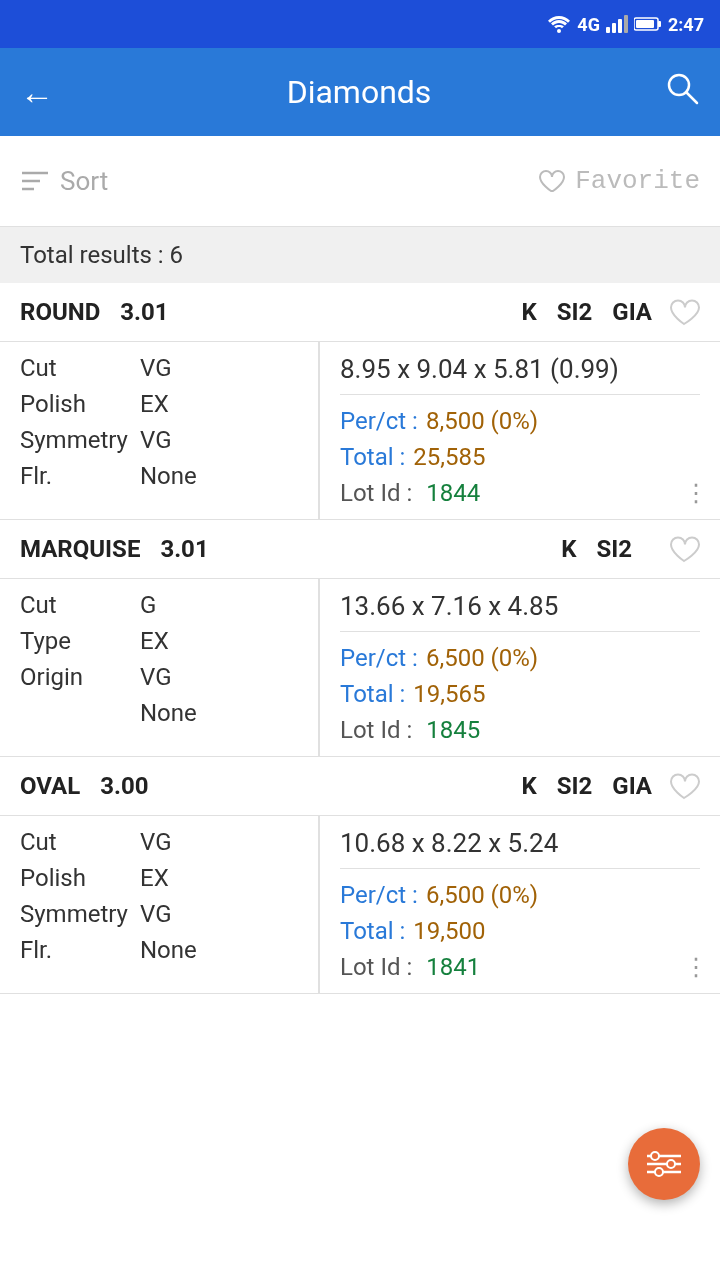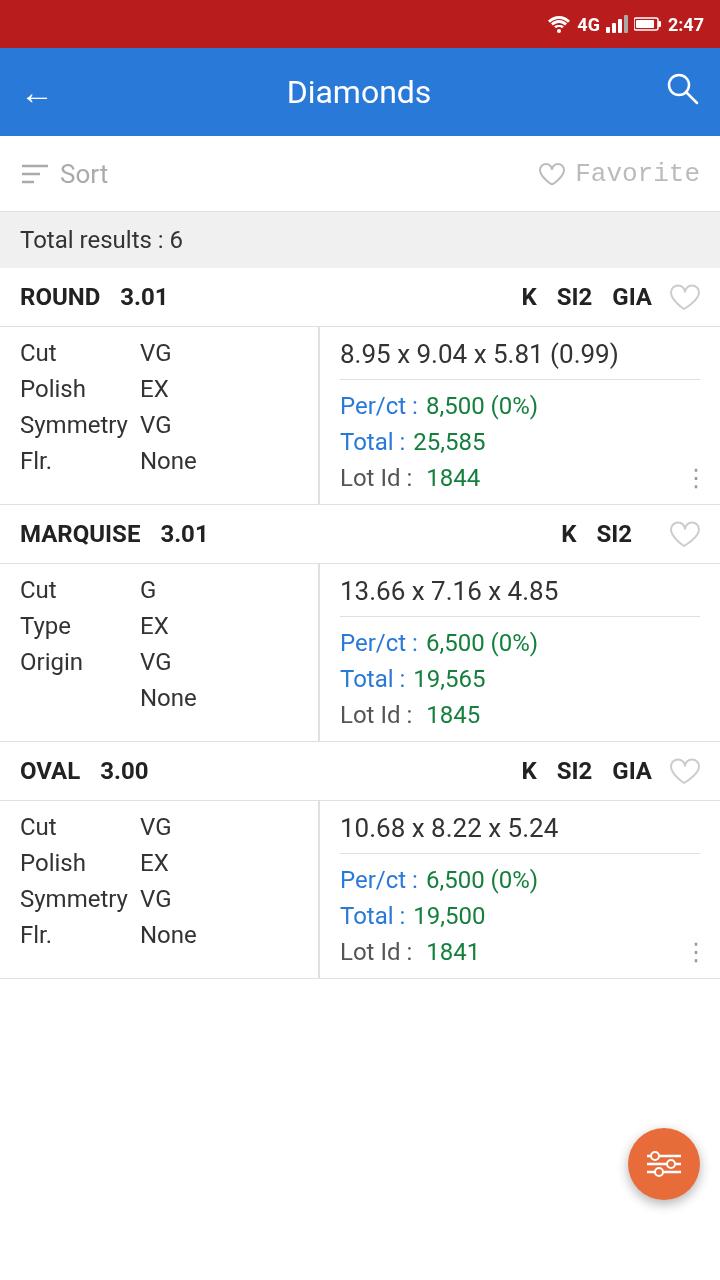--- a/index.html
+++ b/index.html
@@ -1,21 +1,21 @@
 <!DOCTYPE html>
 <html><head>
   <meta charset="utf-8">
   <meta name="viewport" content="width=720px">
   <style>
     * { box-sizing: border-box; margin: 0; padding: 0; }
     body { font-family: 'Roboto', Arial, sans-serif; background: #fff; width: 720px; overflow-x: hidden; }
 
     
     .status-bar {
-      background: #b91c1c;
+      background: #1d4ed8;
       height: 48px;
       display: flex;
       align-items: center;
       justify-content: flex-end;
       padding: 0 16px;
       gap: 8px;
     }
     .status-icons { display: flex; align-items: center; gap: 6px; }
     .status-time { color: #fff; font-size: 18px; font-weight: bold; }
 
@@ -26,21 +26,21 @@
       display: flex;
       align-items: center;
       justify-content: space-between;
       padding: 0 20px;
     }
     .app-bar-title { color: #fff; font-size: 32px; font-weight: 400; }
     .app-bar-icon { color: #fff; font-size: 32px; cursor: pointer; }
 
     
     .toolbar {
-      height: 76px;
+      height: 91px;
       display: flex;
       align-items: center;
       justify-content: space-between;
       padding: 0 20px;
       border-bottom: 1px solid #e0e0e0;
       background: #fff;
     }
     .toolbar-left, .toolbar-right {
       display: flex; align-items: center; gap: 10px; cursor: pointer;
     }
@@ -101,21 +101,21 @@
     .detail-label { flex: 0 0 120px; }
     .detail-value { color: #333; }
 
     .price-row {
       display: flex;
       align-items: center;
       margin-bottom: 8px;
       font-size: 24px;
     }
     .price-label { flex: 0 0 auto; color: #2979d8; margin-right: 8px; }
-    .price-value { color: #15803d; }
+    .price-value { color: #a16207; }
 
     .dims-row {
       font-size: 26px;
       color: #333;
       margin-bottom: 12px;
       padding-bottom: 10px;
       border-bottom: 1px solid #e0e0e0;
     }
 
     .lot-row {

